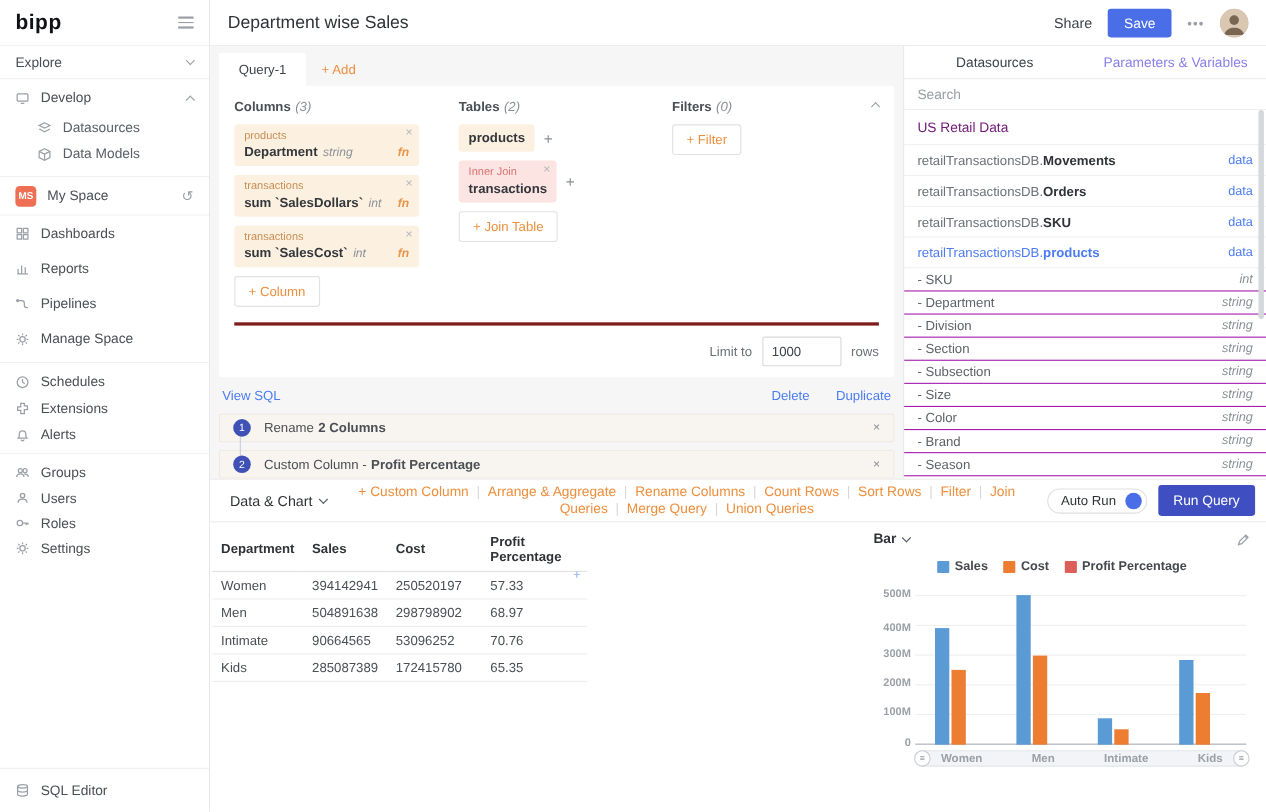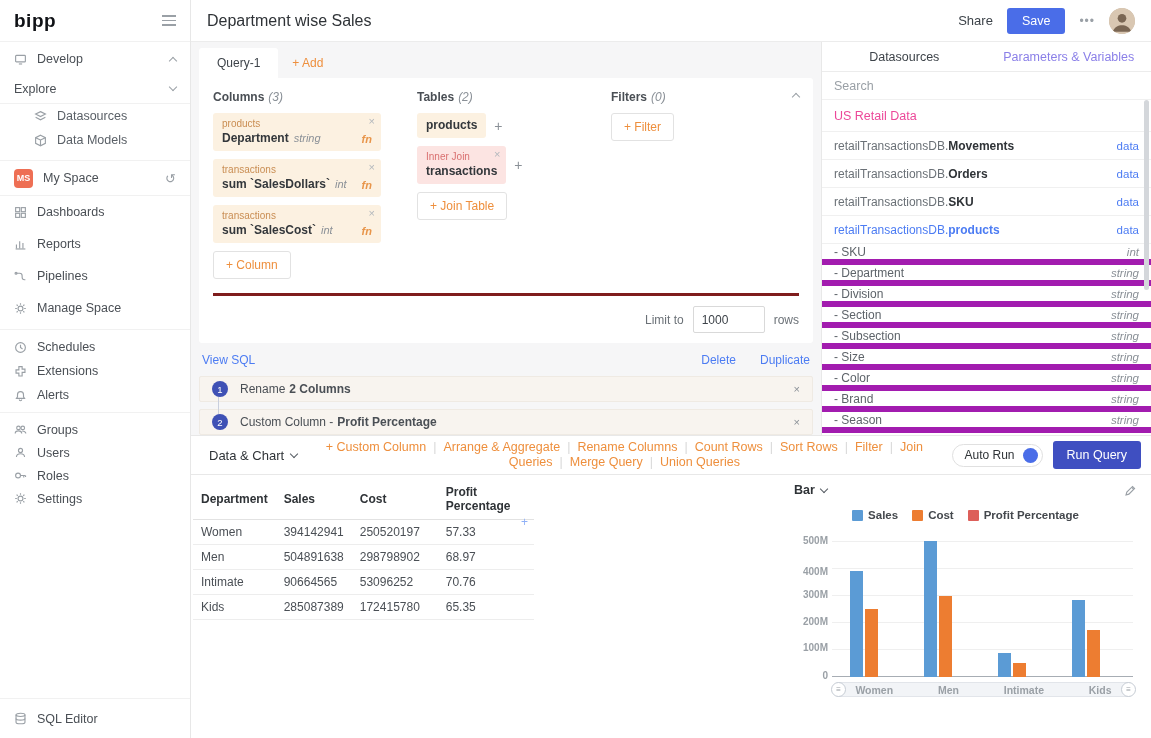--- a/index.html
+++ b/index.html
@@ -87,27 +87,27 @@
 
   
   .rpanel { width:330px; background:#fff; border-left:1px solid #e8e8e8; position:relative; display:flex; flex-direction:column; }
   .rp-tabs { height:30px; display:flex; border-bottom:1px solid #ececec; }
   .rp-tab { flex:1; display:flex; align-items:center; justify-content:center; font-size:12.5px; cursor:pointer; }
   .rp-tab.active { color:#3d4349; }
   .rp-tab.alt { color:#8a7fe8; }
   .rp-search { height:28px; border-bottom:1px solid #f0f0f0; display:flex; align-items:center; padding:0 12px; }
   .rp-search input { border:none; outline:none; width:100%; font-size:12.5px; color:#4a4f55; font-family:"Liberation Sans",sans-serif; }
   .rp-search input::placeholder { color:#9aa0a6; }
-  .rp-db { height:32px; display:flex; align-items:center; padding:0 12px; color:#ec4899; font-size:12.5px; border-bottom:1px solid #f0f0f0; cursor:pointer; }
+  .rp-db { height:32px; display:flex; align-items:center; padding:0 12px; color:#701a75; font-size:12.5px; border-bottom:1px solid #f0f0f0; cursor:pointer; }
   .rp-trow { height:28px; display:flex; align-items:center; padding:0 12px; border-bottom:1px solid #f0f0f0; font-size:12px; cursor:pointer; }
   .rp-trow .pre { color:#6b7177; }
   .rp-trow .tn { color:#2f3337; font-weight:bold; }
   .rp-trow .tag { margin-left:auto; color:#4c7cf3; font-size:11.5px; }
   .rp-trow.active .pre, .rp-trow.active .tn { color:#4c7cf3; }
-  .rp-frow { height:21px; display:flex; align-items:center; padding:0 12px; border-bottom:6px solid #a21caf; color:#5d6369; font-size:12px; cursor:pointer; }
+  .rp-frow { height:21px; display:flex; align-items:center; padding:0 12px; border-bottom:1px solid #a21caf; color:#5d6369; font-size:12px; cursor:pointer; }
   .rp-frow .ftype { margin-left:auto; font-style:italic; color:#8a9097; font-size:11.5px; }
   .rp-scroll { position:absolute; right:2px; top:58px; width:5px; height:190px; background:#d4d7db; border-radius:3px; cursor:pointer; }
 
   
   .toolbar { height:40px; background:#fff; border-top:1px solid #e8e8e8; border-bottom:1px solid #e8e8e8; display:flex; align-items:center; padding:0 10px; }
   .view-sel { font-size:13px; color:#2f3337; display:flex; align-items:center; gap:7px; margin:0 8px; cursor:pointer; white-space:nowrap; }
   .actions { flex:1; max-width:700px; margin:0 auto; text-align:center; font-size:12.5px; line-height:15px; color:#ee8f3d; }
   .actions .sep { color:#d8d8d8; margin:0 7px; }
   .actions .action-link { cursor:pointer; }
   .auto-run { display:flex; align-items:center; gap:8px; border:1px solid #e0e0e0; border-radius:13px; padding:3px 4px 3px 12px; font-size:12px; color:#2f3337; margin:0 10px 0 8px; cursor:pointer; white-space:nowrap; }
@@ -154,32 +154,32 @@
 <div class="sidebar">
   <div class="logo-row">
     <span class="logo">bipp</span>
     <span class="burger">
         <i></i>
         <i></i>
         <i></i>
       </span>
   </div>
 
-  <div class="s-row row-develop">
-    <svg class="ic" viewBox="0 0 16 16">
-        <rect x="2" y="3" width="12" height="8" rx="1"></rect>
-        <path d="M6 13.5h4"></path>
-      </svg>
-    <span class="lbl">Develop</span>
-    <span class="chev up"></span>
-  </div>
-
   <div class="s-row row-explore">
     <span class="lbl">Explore</span>
     <span class="chev down"></span>
+  </div>
+
+  <div class="s-row row-develop">
+    <svg class="ic" viewBox="0 0 16 16">
+        <rect x="2" y="3" width="12" height="8" rx="1"></rect>
+        <path d="M6 13.5h4"></path>
+      </svg>
+    <span class="lbl">Develop</span>
+    <span class="chev up"></span>
   </div>
   <div class="s-row s-child">
     <svg class="ic" viewBox="0 0 16 16">
         <path d="M8 2l6 3-6 3-6-3z"></path>
         <path d="M2 9l6 3 6-3"></path>
       </svg>
     <span class="lbl">Datasources</span>
   </div>
   <div class="s-row s-child">
     <svg class="ic" viewBox="0 0 16 16">

